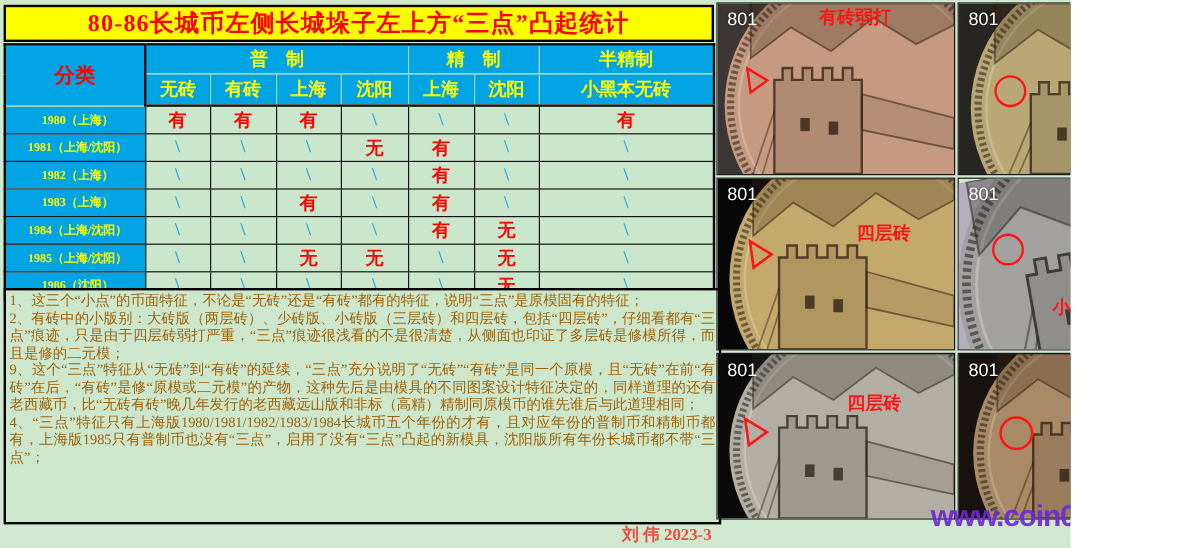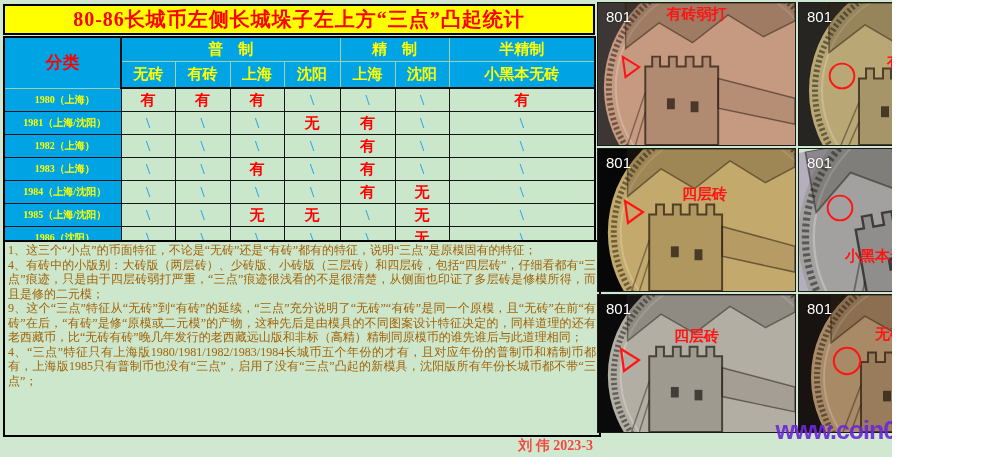--- a/index.html
+++ b/index.html
@@ -28,21 +28,21 @@
   .notes{position:absolute;left:3px;top:240px;width:588px;height:191px;border:2px solid #000;
          background:#cde7cd;padding:1px 3px;box-sizing:content-box;}
   .notes p{margin:0;font-size:12px;line-height:1.21;color:#a16207;text-align:justify;}
   .signature{position:absolute;left:3px;top:437px;width:590px;text-align:right;
              color:#f04a3e;font-size:14px;font-weight:bold;}
   
   .photo{position:absolute;border:1px solid #1a1a1a;overflow:hidden;box-sizing:border-box;}
   .photo svg.coinart{position:absolute;left:0;top:0;width:100%;height:100%;}
   .photo .pid{position:absolute;left:8px;top:5px;color:#fff;font-size:15px;
               font-family:Liberation Sans, sans-serif;text-shadow:0 0 2px rgba(0,0,0,.6);}
-  .photo .ann{position:absolute;color:#ff1414;font-size:15px;font-weight:bold;white-space:nowrap;}
+  .photo .ann{position:absolute;color:#ff1414;font-size:15px;font-weight:bold;white-space:nowrap;padding-left:32px;}
   .photo svg.marker{position:absolute;}
   .photo svg.marker *{fill:none;stroke:#ff1414;stroke-width:2.2;}
   .photo1{left:597px;top:2px;width:199px;height:144px;}
   .photo2{left:798px;top:2px;width:202px;height:144px;}
   .photo3{left:597px;top:148px;width:199px;height:144px;}
   .photo4{left:798px;top:148px;width:202px;height:144px;}
   .photo5{left:597px;top:294px;width:199px;height:139px;}
   .photo6{left:798px;top:294px;width:202px;height:139px;}
   .photo1 .ann{left:0;right:0;top:2px;text-align:center;}
   .photo1 .marker{left:22px;top:50px;width:22px;height:28px;}
@@ -167,21 +167,21 @@
           <td class="cell slash">\</td>
           <td class="cell slash">\</td>
           <td class="cell mark">无</td>
           <td class="cell slash">\</td>
         </tr>
       </tbody>
   </table>
 
   <div class="notes">
     <p class="note">1、这三个“小点”的币面特征，不论是“无砖”还是“有砖”都有的特征，说明“三点”是原模固有的特征；</p>
-    <p class="note">4、有砖中的小版别：大砖版（两层砖）、少砖版、小砖版（三层砖）和四层砖，包括“四层砖”，仔细看都有“三点”痕迹，只是由于四层砖弱打严重，“三点”痕迹很浅看的不是很清楚，从侧面也印证了多层砖是修模所得，而且是修的二元模；</p>
+    <p class="note">2、有砖中的小版别：大砖版（两层砖）、少砖版、小砖版（三层砖）和四层砖，包括“四层砖”，仔细看都有“三点”痕迹，只是由于四层砖弱打严重，“三点”痕迹很浅看的不是很清楚，从侧面也印证了多层砖是修模所得，而且是修的二元模；</p>
     <p class="note">9、这个“三点”特征从“无砖”到“有砖”的延续，“三点”充分说明了“无砖”“有砖”是同一个原模，且“无砖”在前“有砖”在后，“有砖”是修“原模或二元模”的产物，这种先后是由模具的不同图案设计特征决定的，同样道理的还有老西藏币，比“无砖有砖”晚几年发行的老西藏远山版和非标（高精）精制同原模币的谁先谁后与此道理相同；</p>
     <p class="note">4、“三点”特征只有上海版1980/1981/1982/1983/1984长城币五个年份的才有，且对应年份的普制币和精制币都有，上海版1985只有普制币也没有“三点”，启用了没有“三点”凸起的新模具，沈阳版所有年份长城币都不带“三点”；</p>
   </div>
 
   <div class="signature">刘 伟 2023-3</div>
 
   <div class="photo photo1">
     <svg class="coinart" viewBox="0 0 200 143" preserveAspectRatio="none">
       <rect x="0" y="0" width="200" height="143" fill="#3c3734"></rect>
       <circle cx="122" cy="85" r="116" fill="#c59a80"></circle>

